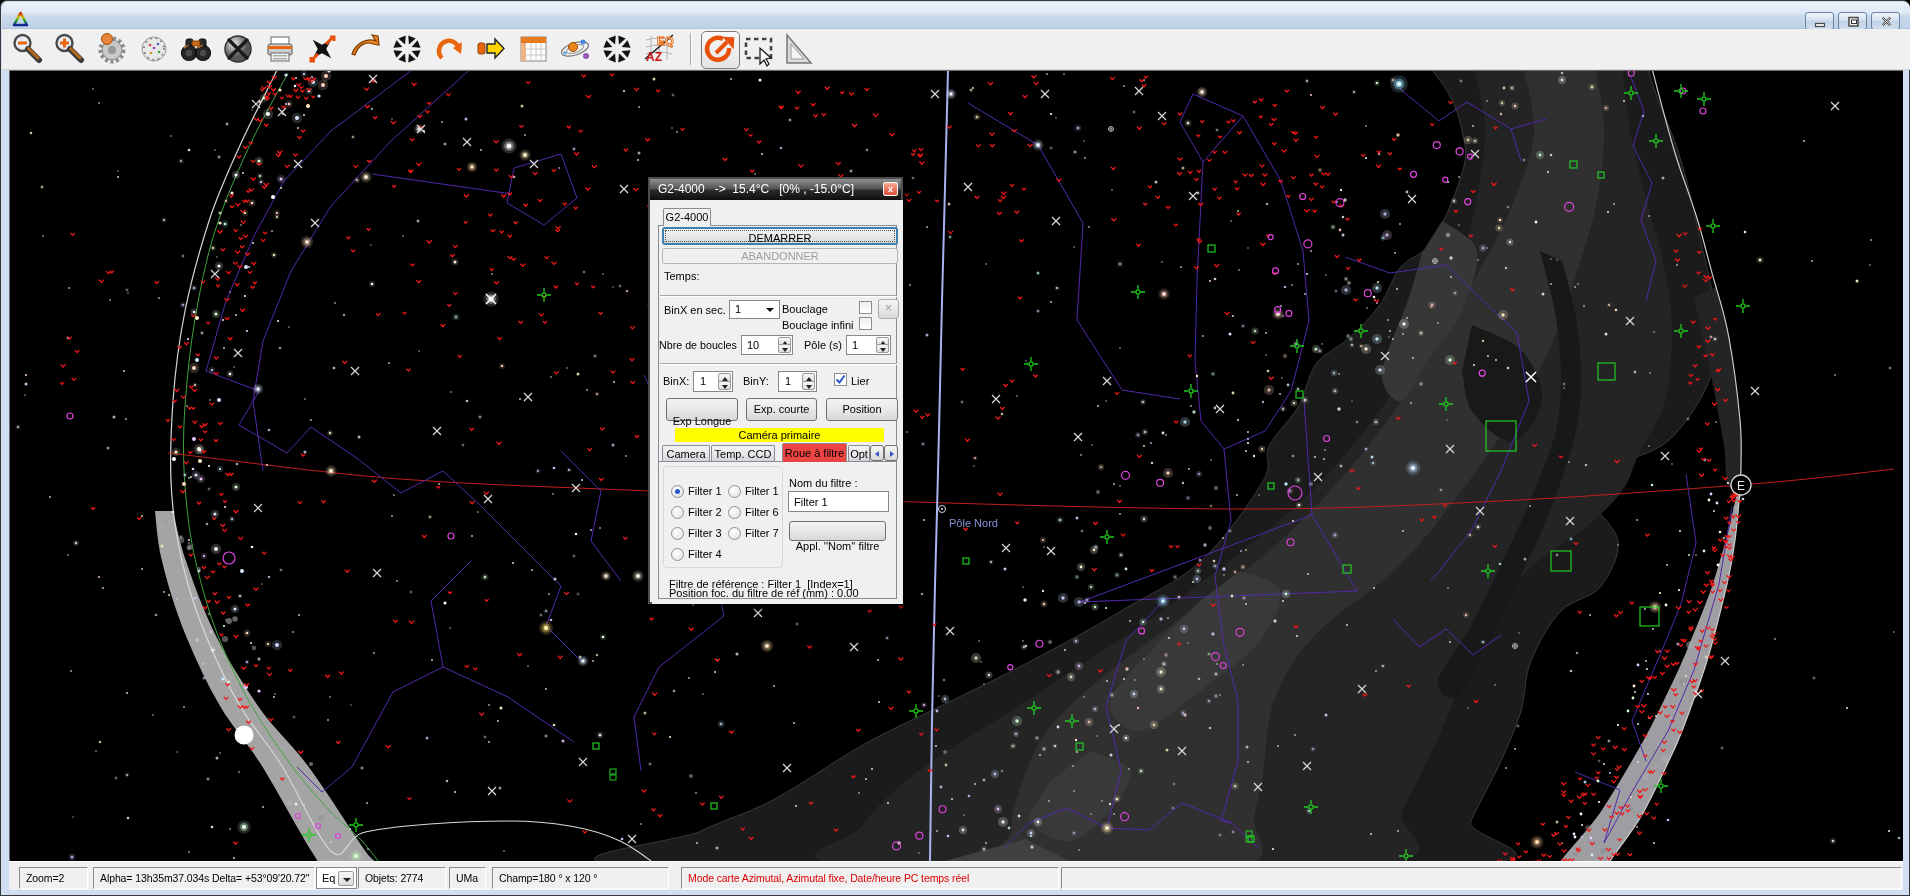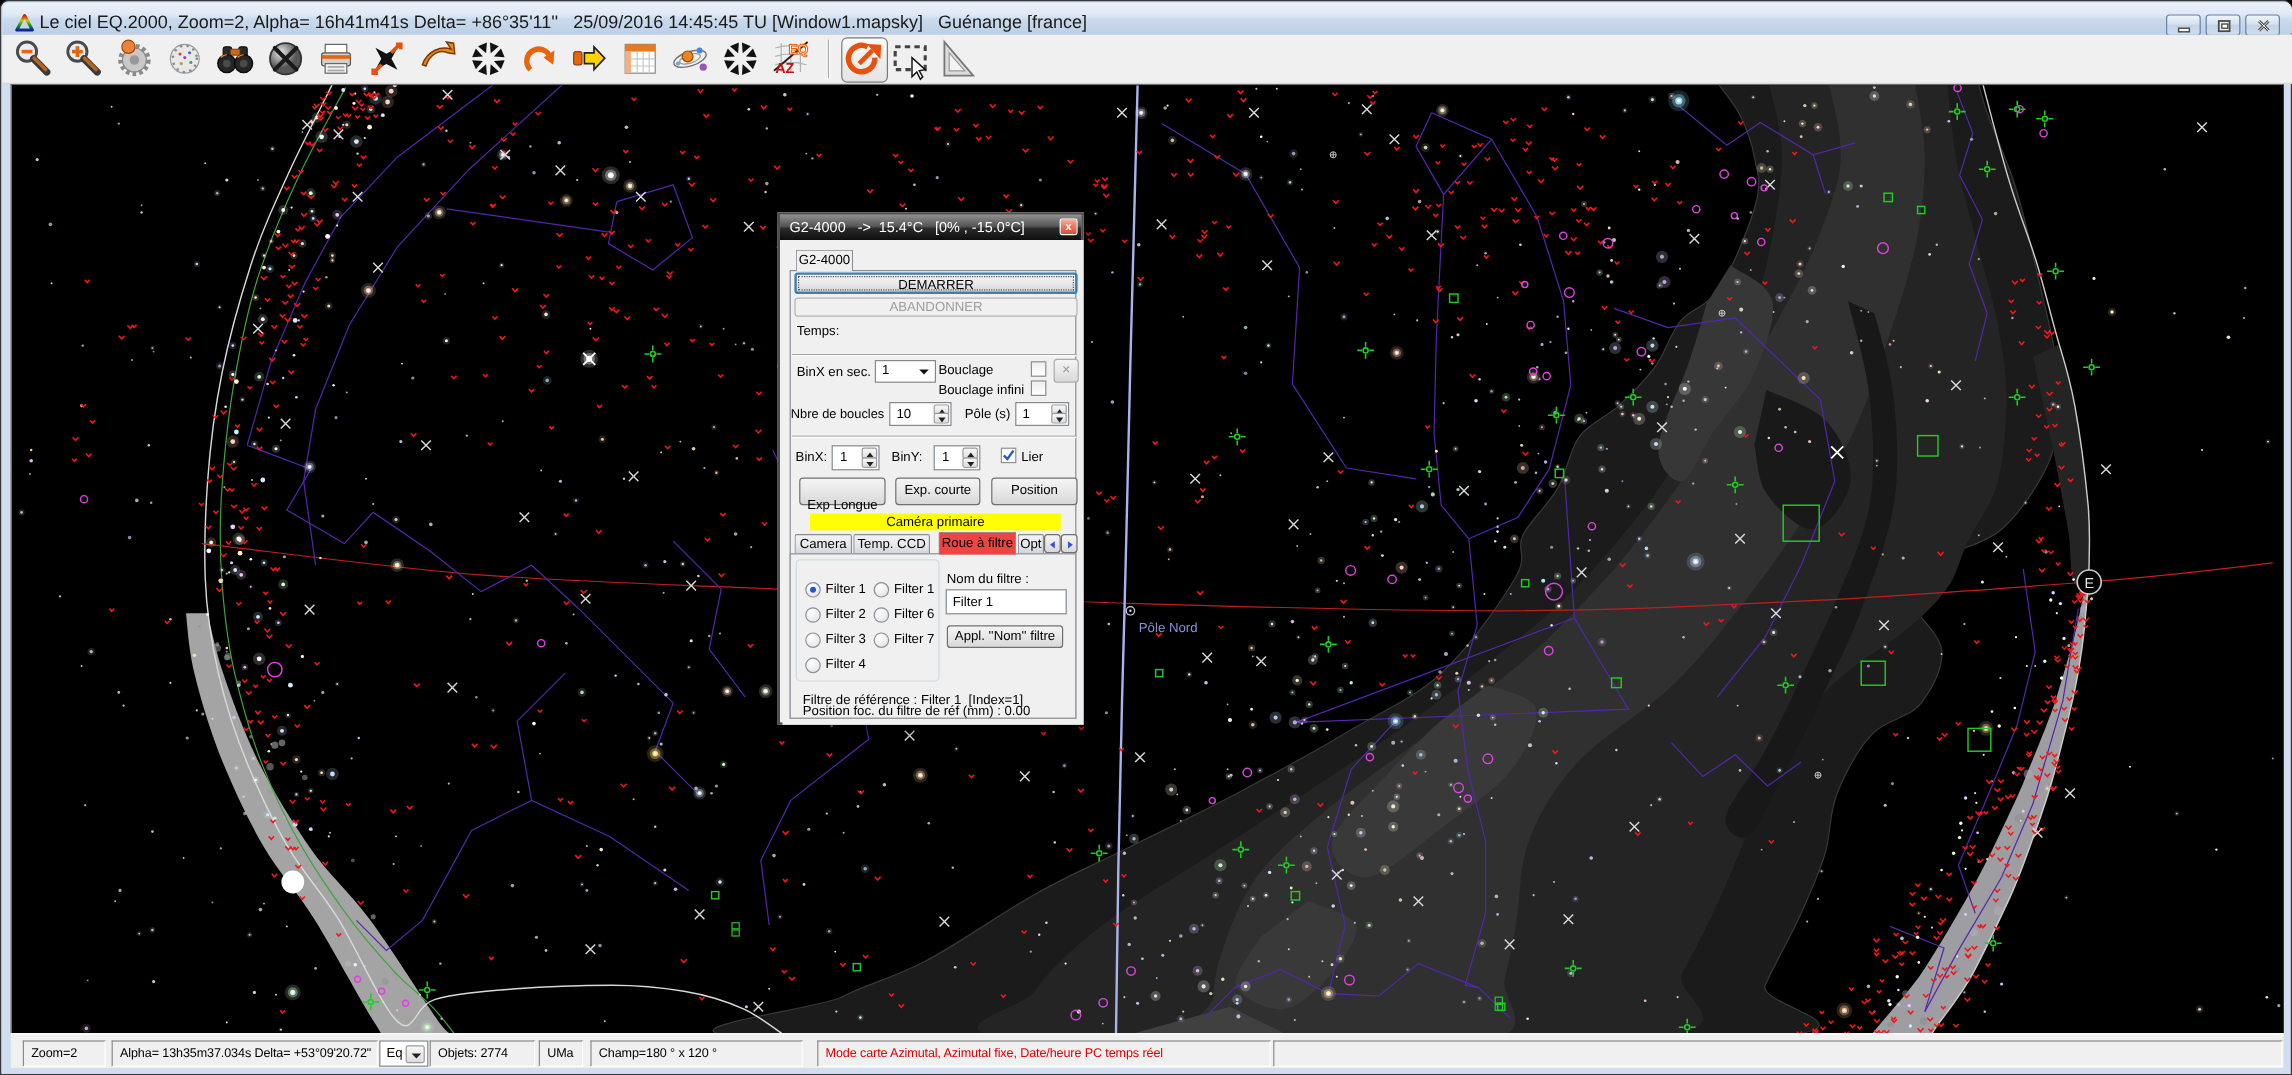--- a/index.html
+++ b/index.html
@@ -46,21 +46,20 @@
         <path d="M8.5,2 L15,14 L2,14 Z" fill="none" stroke="url(#lg)" stroke-width="2.6" stroke-linejoin="round"></path>
         <defs>
           <linearGradient id="lg" x1="0" y1="0" x2="0" y2="1">
             <stop offset="0" stop-color="#cc2200"></stop>
             <stop offset="0.35" stop-color="#ddbb00"></stop>
             <stop offset="0.6" stop-color="#22aa22"></stop>
             <stop offset="1" stop-color="#112299"></stop>
           </linearGradient>
         </defs>
       </svg>
-      <div class="txt">Le ciel EQ.2000, Zoom=2, Alpha= 16h41m41s Delta= +86°35'11''&nbsp;&nbsp;&nbsp;25/09/2016 14:45:45 TU [Window1.mapsky]&nbsp;&nbsp; Guénange [france]</div>
       <div class="capbtn" style="left:1803px">
         <svg width="29" height="18">
           <rect x="9.5" y="10.5" width="9" height="3" fill="#f8f8f8" stroke="#4a4a4a" stroke-width="1.2"></rect>
         </svg>
       </div>
       <div class="capbtn" style="left:1836px">
         <svg width="29" height="18">
           <rect x="10" y="4.5" width="9" height="8.5" fill="#f0f0f0" stroke="#4a4a4a" stroke-width="1.5"></rect>
           <rect x="12.5" y="7" width="5" height="3.5" fill="#fff" stroke="#333" stroke-width="1"></rect>
         </svg>
@@ -2811,21 +2810,21 @@
         <div class="radio" style="left:19px;top:348px;z-index:5"></div>
         <div class="lbl" style="left:36px;top:348px;z-index:5">Filter 4</div>
         <div class="radio" style="left:76px;top:285px;z-index:5"></div>
         <div class="lbl" style="left:93px;top:285px;z-index:5">Filter 1</div>
         <div class="radio" style="left:76px;top:306px;z-index:5"></div>
         <div class="lbl" style="left:93px;top:306px;z-index:5">Filter 6</div>
         <div class="radio" style="left:76px;top:327px;z-index:5"></div>
         <div class="lbl" style="left:93px;top:327px;z-index:5">Filter 7</div>
         <div class="lbl" style="left:137px;top:277px;z-index:5">Nom du filtre :</div>
         <div class="edit" style="left:136px;top:291px;width:101px;height:21px;z-index:5;padding-top:4px">Filter 1</div>
-        <div class="btn" style="left:137px;top:321px;width:97px;height:19px;padding-top:2px;z-index:5">Appl. ''Nom'' filtre</div>
+        <div class="btn" style="left:137px;top:321px;width:97px;height:19px;padding-top:18px;z-index:5">Appl. ''Nom'' filtre</div>
         <div class="lbl" style="left:17px;top:378px;z-index:5">Filtre de référence : Filter 1&nbsp; [Index=1]</div>
         <div class="lbl" style="left:17px;top:387px;z-index:5">Position foc. du filtre de réf (mm) : 0.00</div>
       </div>
     </div>
  <div id="status">
       <div class="pnl" style="left:10px;width:69px">Zoom=2</div>
       <div class="pnl" style="left:84px;width:222px">Alpha= 13h35m37.034s Delta= +53°09'20.72"</div>
       <div class="pnl" style="left:349px;width:88px">Objets: 2774</div>
       <div class="pnl" style="left:440px;width:37px">UMa</div>
       <div class="pnl" style="left:483px;width:177px">Champ=180 ° x 120 °</div>

